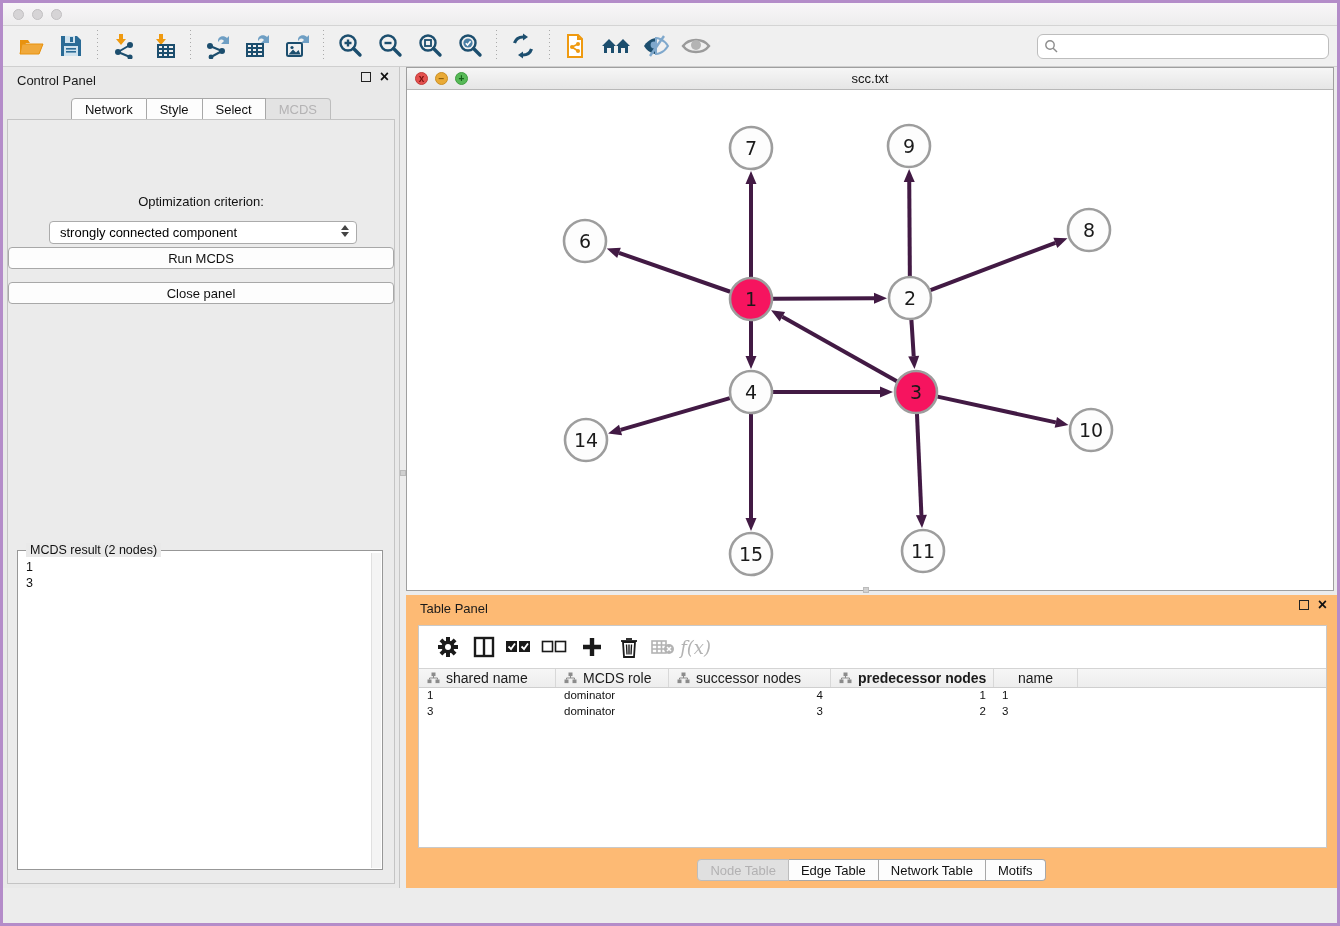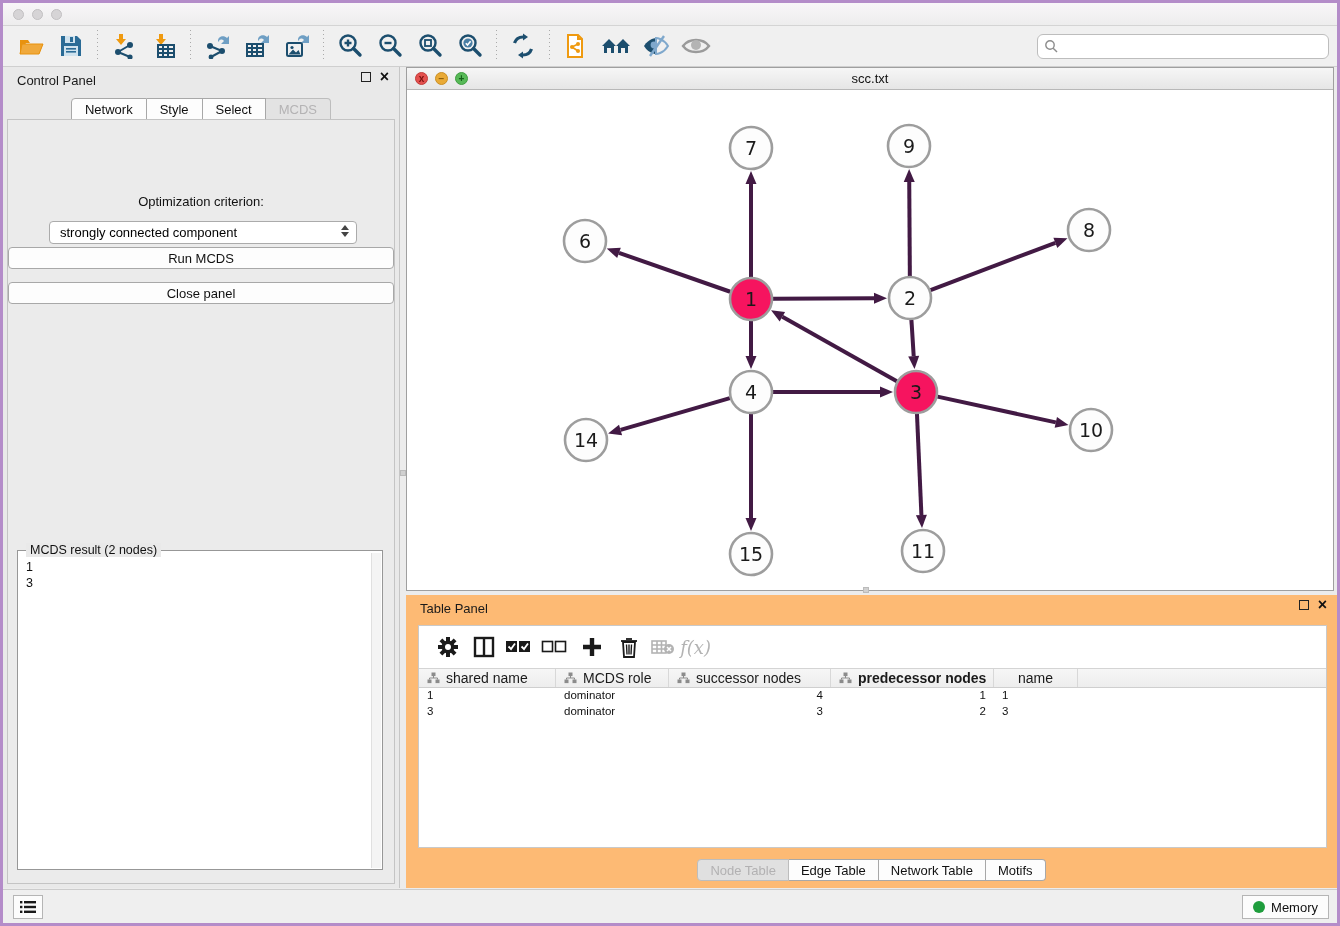--- a/index.html
+++ b/index.html
@@ -532,32 +532,14 @@
         <div class="tp-tab active">Node Table</div>
         <div class="tp-tab">Edge Table</div>
         <div class="tp-tab">Network Table</div>
         <div class="tp-tab">Motifs</div>
       </div>
   </div>
 
   <div class="splitter-dot" style="left:397px; top:467px;"></div>
   <div class="splitter-dot" style="left:860px; top:584px;"></div>
 
-  <div class="statusbar">
-    <div class="list-btn">
-      <svg width="18" height="14" viewBox="0 0 18 14">
-        <g fill="#1a1a1a">
-          <rect x="1" y="1" width="2.4" height="2.4"></rect>
-            <rect x="5" y="1" width="12" height="2.4"></rect>
-          <rect x="1" y="5.8" width="2.4" height="2.4"></rect>
-            <rect x="5" y="5.8" width="12" height="2.4"></rect>
-          <rect x="1" y="10.6" width="2.4" height="2.4"></rect>
-            <rect x="5" y="10.6" width="12" height="2.4"></rect>
-        </g>
-      </svg>
-    </div>
-    <div class="memory-btn">
-      <span class="mem-dot"></span>
-      <span>Memory</span>
-    </div>
-  </div>
 
 </div>
 
 </body></html>

